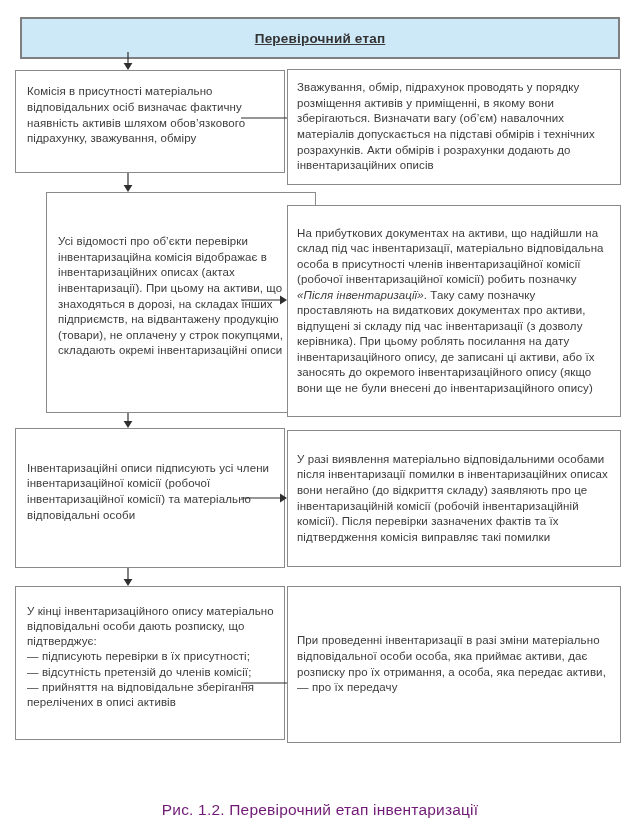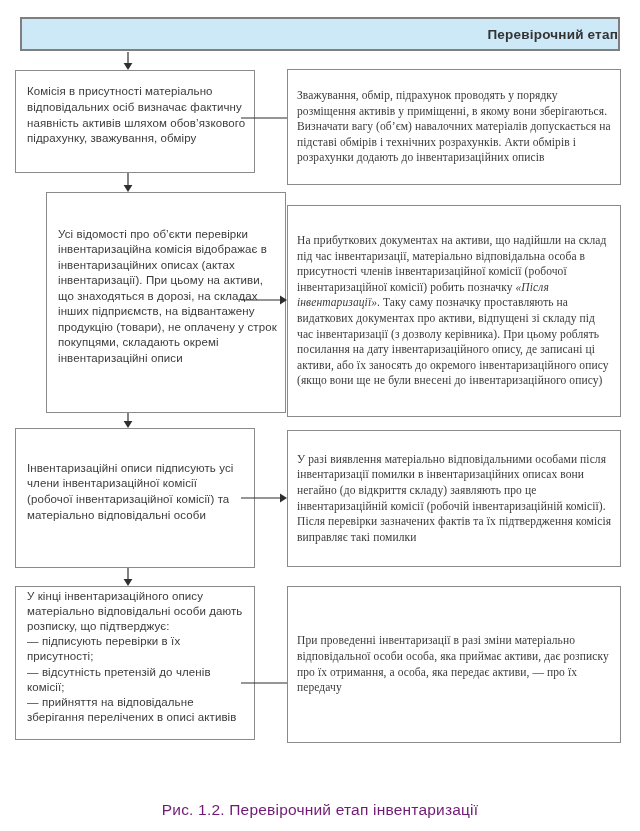--- a/index.html
+++ b/index.html
@@ -10,36 +10,36 @@
     --line:#2f2f2f;
     --bg:#ffffff;
   }
   html,body{margin:0;padding:0;background:var(--bg);}
   .stage{
     position:relative;width:640px;height:831px;background:var(--bg);
     font-family:"Liberation Sans", sans-serif;color:var(--text);
     overflow:hidden;
   }
   .header-box{
-    position:absolute;left:20px;top:17px;width:600px;height:34px;
+    position:absolute;left:20px;top:17px;width:600px;height:42px;
     background:var(--header-fill);border:2px solid var(--header-border);
-    box-sizing:border-box;display:flex;align-items:center;justify-content:flex-end;
+    box-sizing:border-box;display:flex;align-items:center;justify-content:center;text-decoration:underline;
   }
   .header-box span{
     font-size:13.5px;font-weight:bold;color:#333;letter-spacing:.2px;
   }
   .box{
     position:absolute;box-sizing:border-box;background:#fff;
     border:1.5px solid var(--border);
     display:flex;flex-direction:column;justify-content:center;
     font-size:11.5px;line-height:1.35;letter-spacing:.1px;
   }
   .box .txt{width:100%;}
-  .left{left:15px;width:240px;padding:4px 8px 16px 11px;}
-  .right{left:287px;width:334px;padding:4px 6px 4px 9px;font-family:Liberation Serif, serif;}
+  .left{left:15px;width:270px;padding:4px 8px 16px 11px;}
+  .right{left:287px;width:334px;padding:4px 6px 4px 9px;}
   .b-l1{top:70px;height:103px;}
   .b-l2{top:192px;height:221px;margin-left:31px;}
   .b-l3{top:428px;height:140px;}
   .b-l4{top:586px;height:154px;line-height:1.32;}
   .b-r1{top:69px;height:116px;}
   .b-r2{top:205px;height:212px;}
   .b-r3{top:430px;height:137px;}
   .b-r4{top:586px;height:157px;align-items:center;}
   .italic{font-style:italic;}
   .connectors{position:absolute;left:0;top:0;width:640px;height:831px;pointer-events:none;}

